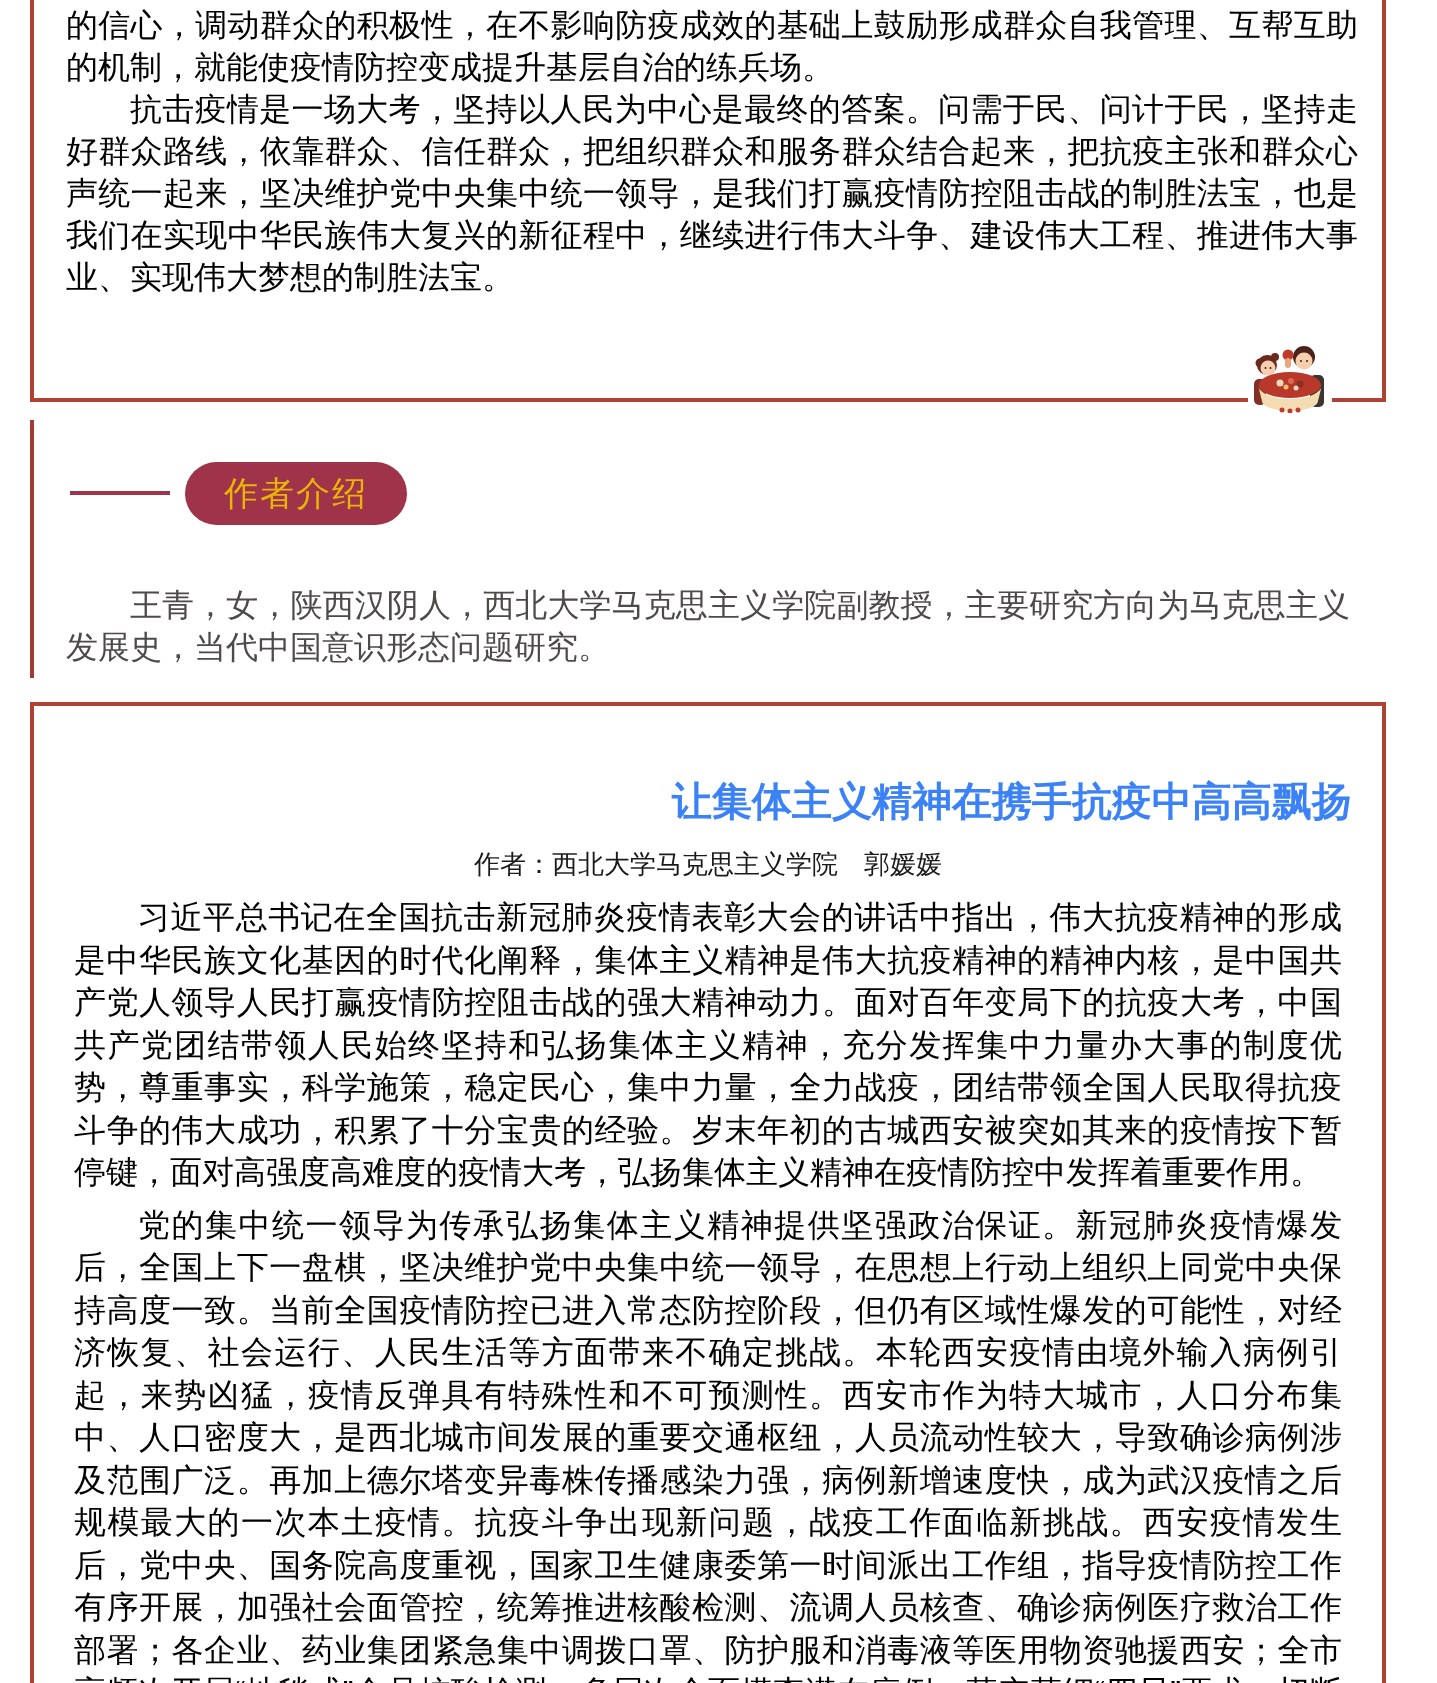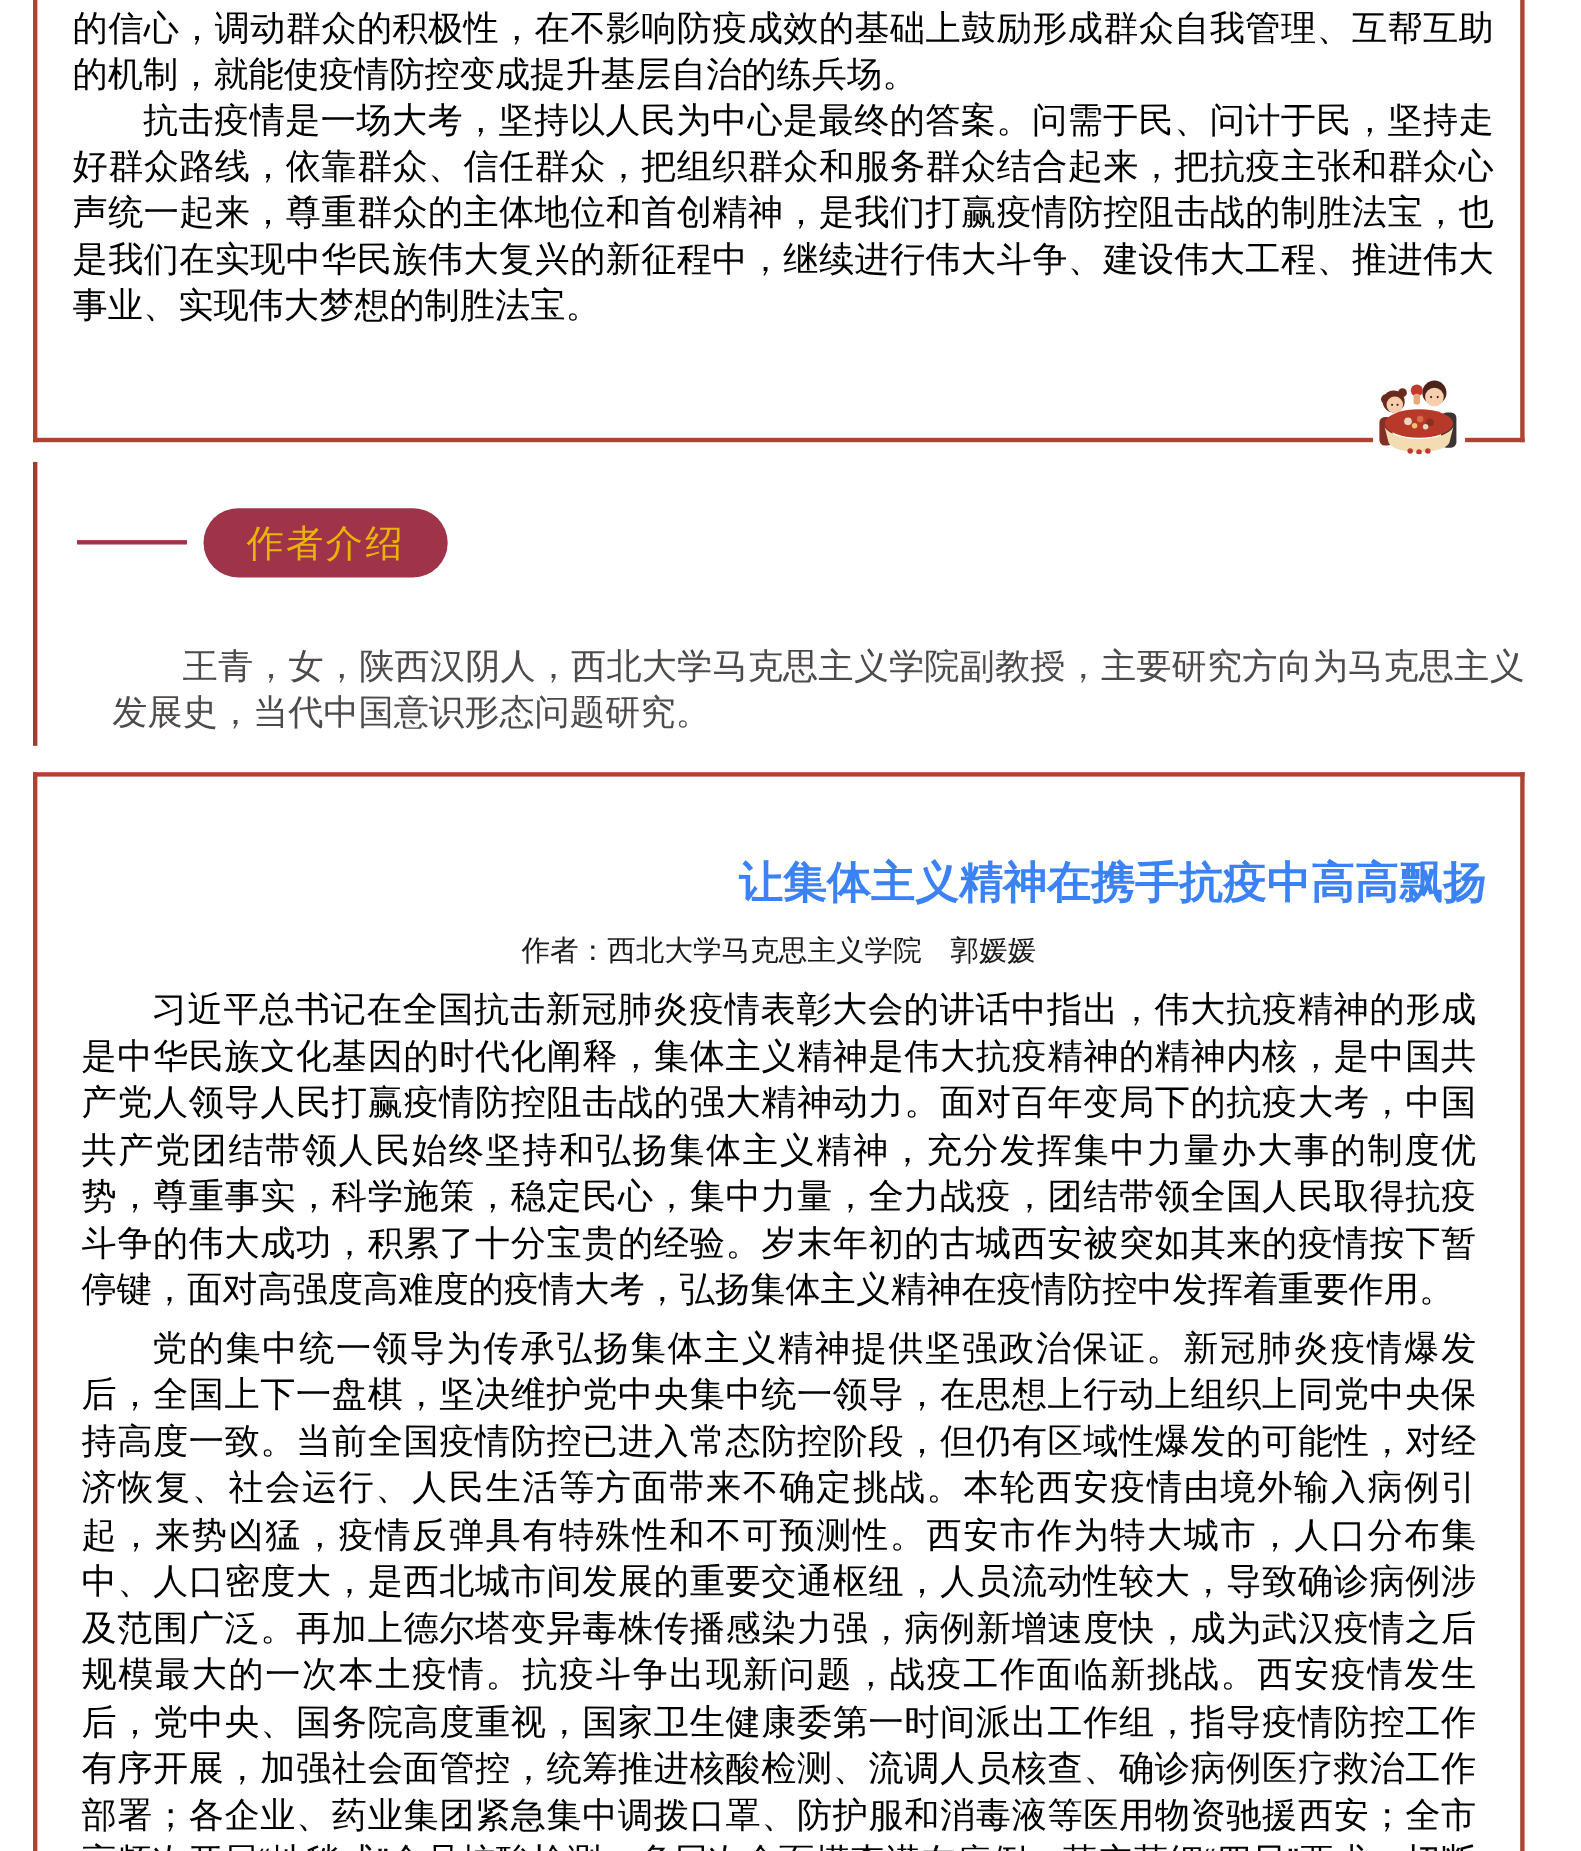--- a/index.html
+++ b/index.html
@@ -36,21 +36,21 @@
     position:absolute;left:70px;top:491px;width:100px;height:4px;background:#9e3349;
   }
   .author-badge{
     position:absolute;left:185px;top:462px;width:222px;height:63px;
     background:#9e3349;border-radius:32px;border:none;
     color:#eab308;font-size:34px;font-family:"Liberation Sans","DejaVu Sans",sans-serif;
     display:flex;align-items:center;justify-content:center;letter-spacing:2px;
   }
   .author-bio{
     position:absolute;left:66px;top:552px;width:1284px;
-    font-size:32px;line-height:42px;color:#4e4a4a;text-align:justify;text-indent:2em;margin-left:36px;
+    font-size:32px;line-height:42px;color:#4e4a4a;text-align:justify;text-indent:2em;
   }
 
   
   .box-article{
     position:absolute;left:30px;top:702px;width:1348px;height:1000px;
     border:4px solid #b04232;border-bottom:none;box-sizing:content-box;
     background:#ffffff;
   }
   .article-title{
     margin:70px 30px 0 30px;
@@ -68,21 +68,21 @@
   .article-body p{margin:10px;text-indent:2em;}
 </style>
 </head>
 <body>
 
 <div class="page">
 
   <div class="box-top">
     <div class="text">
       <p class="para">的信心，调动群众的积极性，在不影响防疫成效的基础上鼓励形成群众自我管理、互帮互助的机制，就能使疫情防控变成提升基层自治的练兵场。</p>
-      <p class="para indent">抗击疫情是一场大考，坚持以人民为中心是最终的答案。问需于民、问计于民，坚持走好群众路线，依靠群众、信任群众，把组织群众和服务群众结合起来，把抗疫主张和群众心声统一起来，尊重群众的主体地位和首创精神，是我们打赢疫情防控阻击战的制胜法宝，也是我们在实现中华民族伟大复兴的新征程中，继续进行伟大斗争、建设伟大工程、推进伟大事业、实现伟大梦想的制胜法宝。</p>
+      <p class="para indent">抗击疫情是一场大考，坚持以人民为中心是最终的答案。问需于民、问计于民，坚持走好群众路线，依靠群众、信任群众，把组织群众和服务群众结合起来，把抗疫主张和群众心声统一起来，坚决维护党中央集中统一领导，是我们打赢疫情防控阻击战的制胜法宝，也是我们在实现中华民族伟大复兴的新征程中，继续进行伟大斗争、建设伟大工程、推进伟大事业、实现伟大梦想的制胜法宝。</p>
     </div>
   </div>
 
   <svg class="deco" viewBox="0 0 84 72" aria-hidden="true">
     <rect x="0" y="0" width="84" height="72" fill="#ffffff"></rect>
 
     <circle cx="12" cy="22" r="4.5" fill="#6b2a1e"></circle>
     <circle cx="27" cy="16" r="4" fill="#6b2a1e"></circle>
     <circle cx="19" cy="24" r="10" fill="#6b2a1e"></circle>
     <circle cx="20" cy="27" r="7.5" fill="#f8cfae"></circle>

